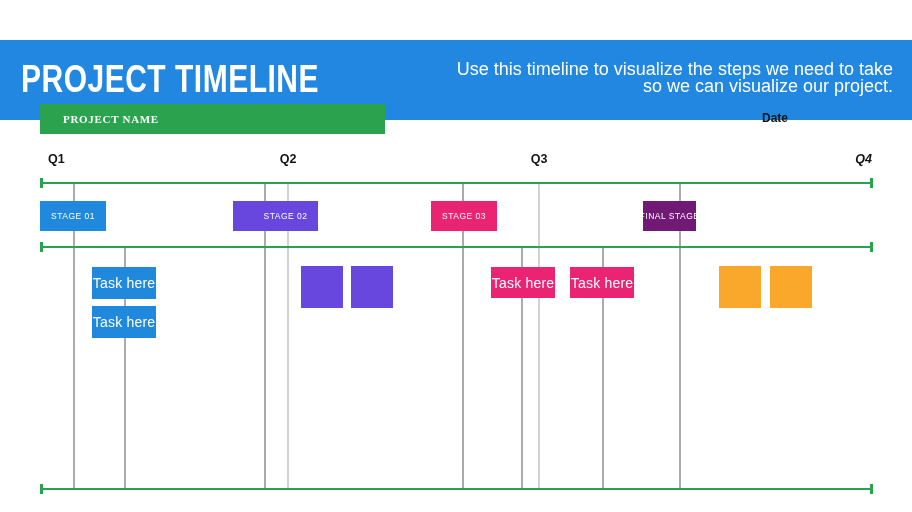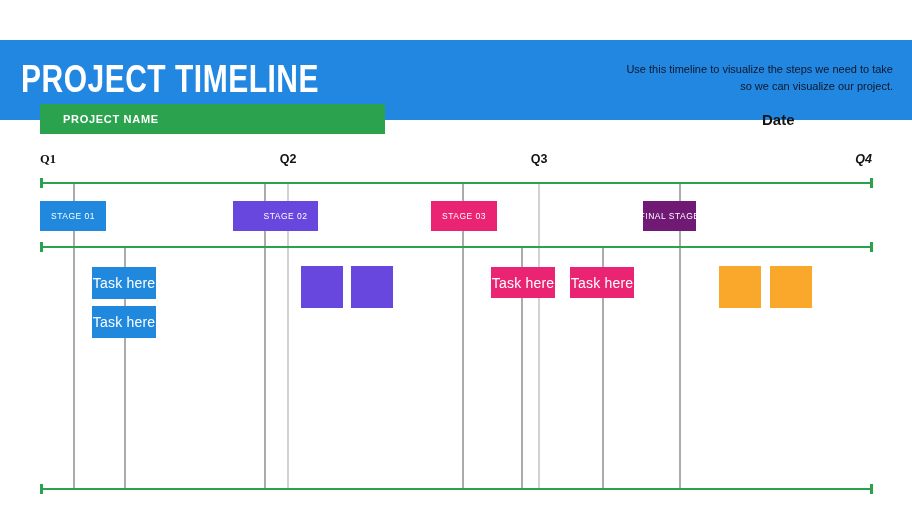--- a/index.html
+++ b/index.html
@@ -10,30 +10,30 @@
   }
   
   .header { position:absolute; left:0; top:0; width:912px; height:80px; background:var(--header-blue);margin-top:40px; }
   .title {
     position:absolute; left:21px; top:17px; color:#ffffff;
     font-size:30px; font-weight:bold; letter-spacing:0.5px; white-space:nowrap;
     transform:scaleY(1.28); transform-origin:left top;
   }
   .description {
     position:absolute; right:19px; top:21px; text-align:right;
-    color:#0f172a; font-size:11px; line-height:16.5px;
+    color:#ffffff; font-size:18px; line-height:16.5px;
   }
   
   .project-bar {
     position:absolute; left:40px; top:104px; width:345px; height:30px;
     background:var(--green); color:#ffffff; display:flex; align-items:center;
     padding-left:23px; box-sizing:border-box;
-    font-size:11px; font-weight:bold; letter-spacing:0.7px;
+    font-size:11px; font-weight:bold; letter-spacing:0.7px;font-family:Liberation Serif, serif;
   }
-  .date { position:absolute; left:762px; top:111px; color:var(--text); font-size:15px; font-weight:bold; }
+  .date { position:absolute; left:762px; top:111px; color:var(--text); font-size:12px; font-weight:bold; }
   
   .quarter-label { position:absolute; top:152px; color:var(--text); font-size:12.5px; font-weight:bold; white-space:nowrap; }
   
   .tl-line { position:absolute; left:40px; width:832px; height:2px; background:var(--green); z-index:3; }
   .tl-line::before, .tl-line::after { content:""; position:absolute; top:-4px; width:3px; height:10px; background:var(--green); }
   .tl-line::before { left:0; } .tl-line::after { right:-1px; }
   .tl-line.l1 { top:182px; } .tl-line.l2 { top:246px; } .tl-line.l3 { top:488px; }
   
   .gridline { position:absolute; width:2px; background:var(--grid); z-index:1; }
   .gridline.quarter { background:var(--grid-light); }
@@ -62,21 +62,21 @@
       <div>so we can visualize our project.</div>
     </div>
   </div>
 
   <div class="project-bar">
     <span>PROJECT NAME</span>
   </div>
   <div class="date">Date</div>
 
   <div id="quarters">
-      <div class="quarter-label" style="left: 40px; font-family: Liberation Serif, serif;">Q1</div>
+      <div class="quarter-label" style="left: 48px;">Q1</div>
       <div class="quarter-label" style="left: 288px; transform: translateX(-50%);">Q2</div>
       <div class="quarter-label" style="left: 539px; transform: translateX(-50%);">Q3</div>
       <div class="quarter-label" style="left: 872px; transform: translateX(-100%); font-style: italic;">Q4</div>
     </div>
 
   <div class="tl-line l1"></div>
   <div class="tl-line l2"></div>
   <div class="tl-line l3"></div>
 
   <div id="gridlines">

